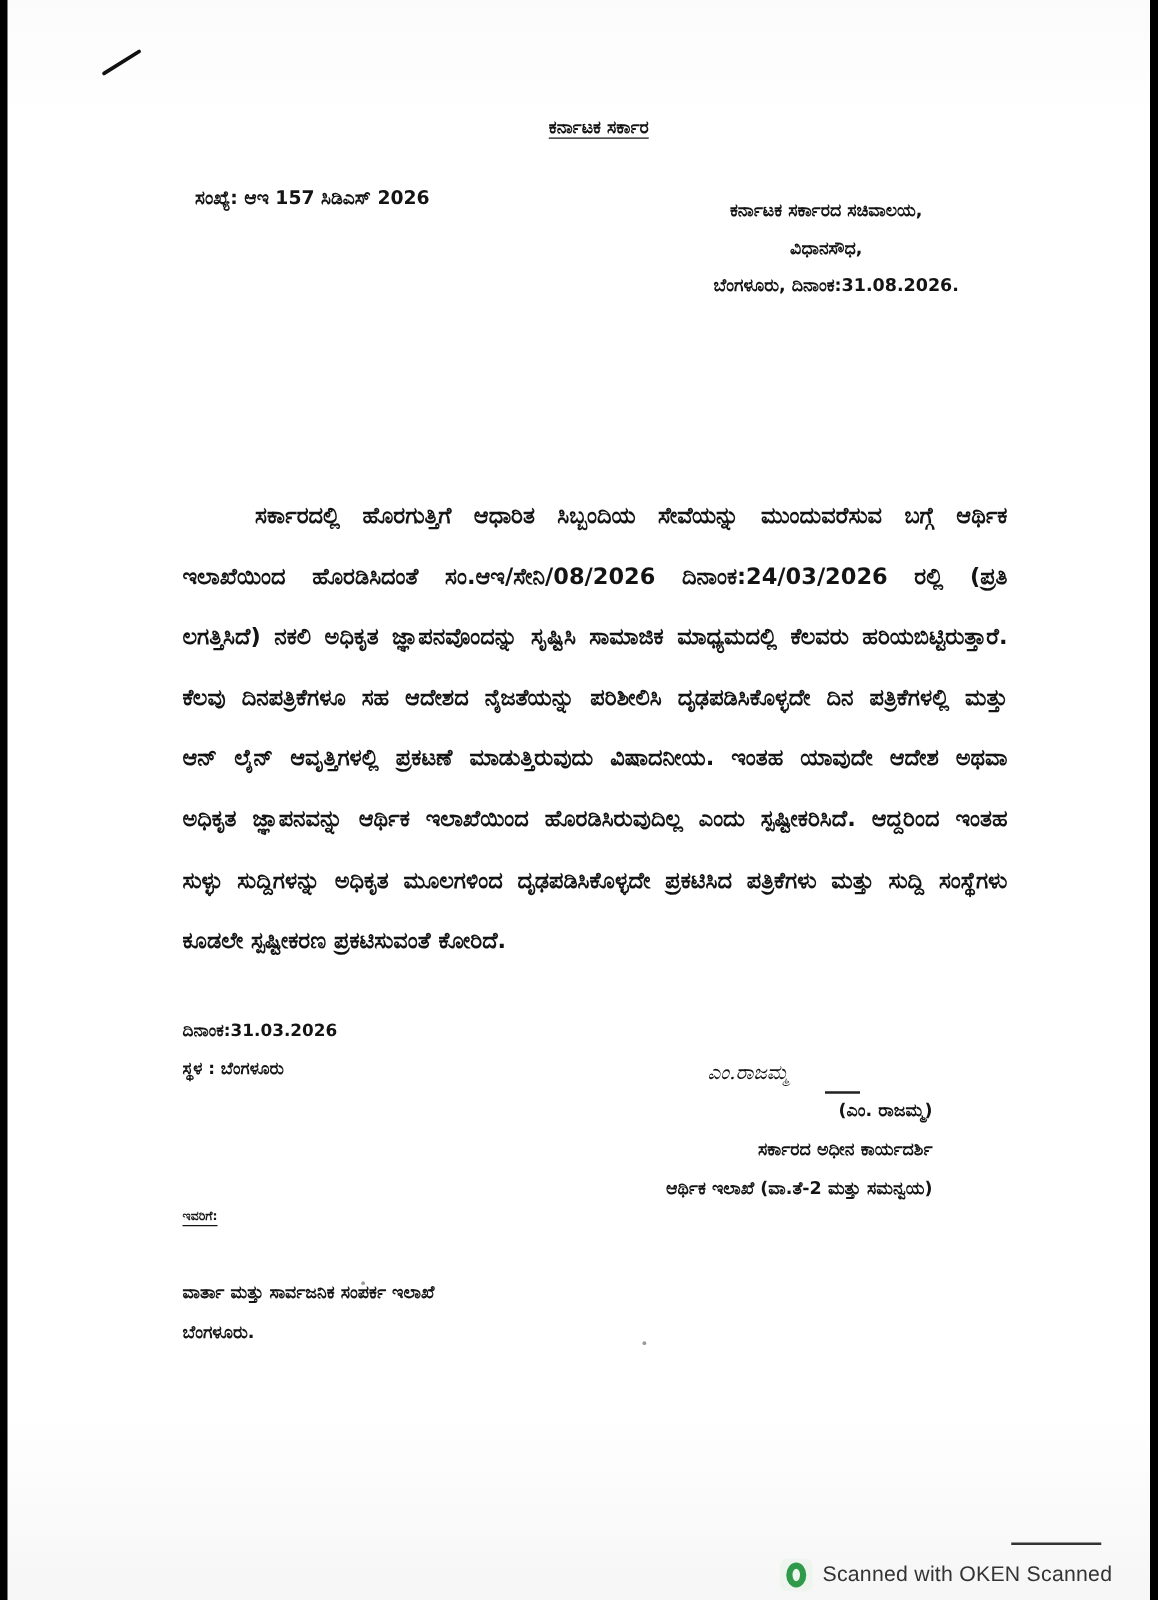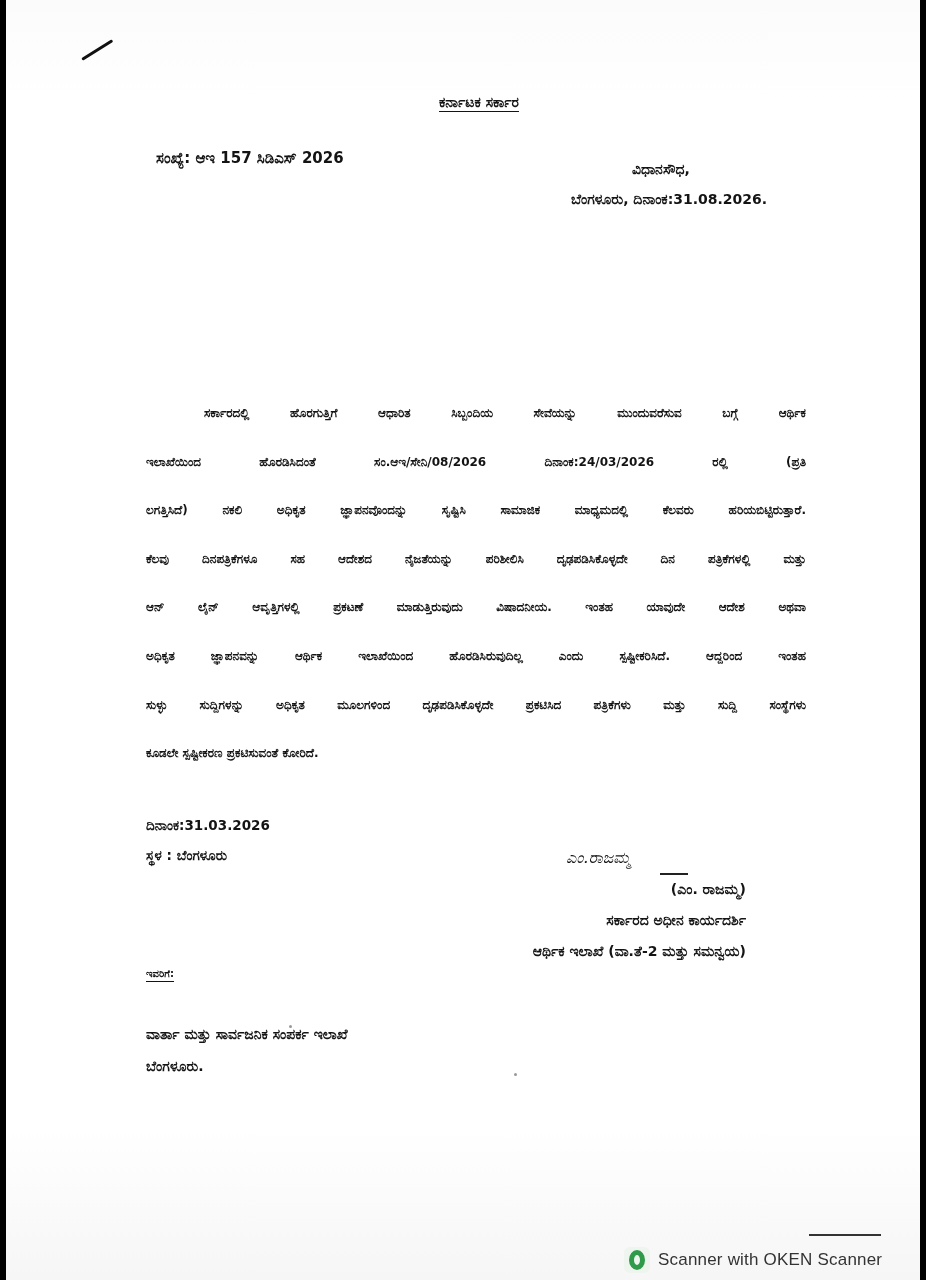--- a/index.html
+++ b/index.html
@@ -15,21 +15,21 @@
       position: absolute; left: 76px; top: 58px; width: 36px; height: 3px;
       background: #111; transform: rotate(-32deg); transform-origin: left center; border-radius: 2px;
     }
     .gov-title { left: 0; width: 914px; top: 94px; text-align: center; font-size: 14px; font-weight: bold; padding-left: 32px; }
     .ref-no { left: 150px; top: 149px; font-size: 15px; font-weight: bold; }
     .address { left: 520px; top: 154px; width: 270px; text-align: center; font-size: 14px; font-weight: bold; line-height: 30px; }
     .address .line3 { padding-left: 16px; }
     .heading { left: 0; width: 914px; top: 296px; text-align: center; font-size: 14px; font-weight: bold; padding-left: 34px; }
     .body-text {
       position: absolute; left: 140px; top: 389px; width: 660px;
-      font-size: 12px; font-weight: bold; line-height: 48.6px; text-align: justify;
+      font-size: 18px; font-weight: bold; line-height: 48.6px; text-align: justify;
     }
     .body-text .line { display: block; white-space: nowrap; text-align-last: justify; height: 48.6px; }
     .body-text .line.indent { padding-left: 58px; }
     .body-text .line.last { text-align-last: left; }
     .place-date { left: 140px; top: 810px; font-size: 13.5px; font-weight: bold; line-height: 30px; }
     .signature-scrawl {
       left: 560px; top: 848px; font-size: 16px; font-style: italic; font-family: "DejaVu Serif", serif;
     }
     .signature-line { position: absolute; left: 654px; top: 873px; width: 28px; height: 2px; background: #222; }
     .signatory { left: 440px; top: 874px; width: 300px; text-align: right; font-size: 14px; font-weight: bold; line-height: 31px; }
@@ -55,20 +55,21 @@
 
   <div class="slash-mark"></div>
 
   <div class="abs gov-title">
     <span class="u">ಕರ್ನಾಟಕ ಸರ್ಕಾರ</span>
   </div>
 
   <div class="abs ref-no">ಸಂಖ್ಯೆ: ಆಇ 157 ಸಿಡಿಎಸ್ 2026</div>
 
   <div class="abs address">
+    <div>ಕರ್ನಾಟಕ ಸರ್ಕಾರದ ಸಚಿವಾಲಯ,</div>
     <div>ವಿಧಾನಸೌಧ,</div>
     <div class="line3">ಬೆಂಗಳೂರು, ದಿನಾಂಕ:31.08.2026.</div>
   </div>
 
 
   <div class="body-text">
     <span class="line indent">ಸರ್ಕಾರದಲ್ಲಿ ಹೊರಗುತ್ತಿಗೆ ಆಧಾರಿತ ಸಿಬ್ಬಂದಿಯ ಸೇವೆಯನ್ನು ಮುಂದುವರೆಸುವ ಬಗ್ಗೆ ಆರ್ಥಿಕ</span>
     <span class="line">ಇಲಾಖೆಯಿಂದ ಹೊರಡಿಸಿದಂತೆ ಸಂ.ಆಇ/ಸೇನಿ/08/2026 ದಿನಾಂಕ:24/03/2026 ರಲ್ಲಿ (ಪ್ರತಿ</span>
     <span class="line">ಲಗತ್ತಿಸಿದೆ) ನಕಲಿ ಅಧಿಕೃತ ಜ್ಞಾಪನವೊಂದನ್ನು ಸೃಷ್ಟಿಸಿ ಸಾಮಾಜಿಕ ಮಾಧ್ಯಮದಲ್ಲಿ ಕೆಲವರು ಹರಿಯಬಿಟ್ಟಿರುತ್ತಾರೆ.</span>
     <span class="line">ಕೆಲವು ದಿನಪತ್ರಿಕೆಗಳೂ ಸಹ ಆದೇಶದ ನೈಜತೆಯನ್ನು ಪರಿಶೀಲಿಸಿ ದೃಢಪಡಿಸಿಕೊಳ್ಳದೇ ದಿನ ಪತ್ರಿಕೆಗಳಲ್ಲಿ ಮತ್ತು</span>
@@ -103,15 +104,15 @@
 
   <div class="dot" style="left:283px; top:1025px;"></div>
   <div class="dot" style="left:508px; top:1073px;"></div>
 
   <div class="scan-rule"></div>
 
   <div class="scanner-badge">
     <div class="scanner-logo">
       <div class="ring"></div>
     </div>
-    <span class="scanner-text">Scanner with OKEN Scanner</span>
+    <span class="scanner-text">Scanned with OKEN Scanned</span>
   </div>
 </div>
 
 </body></html>

